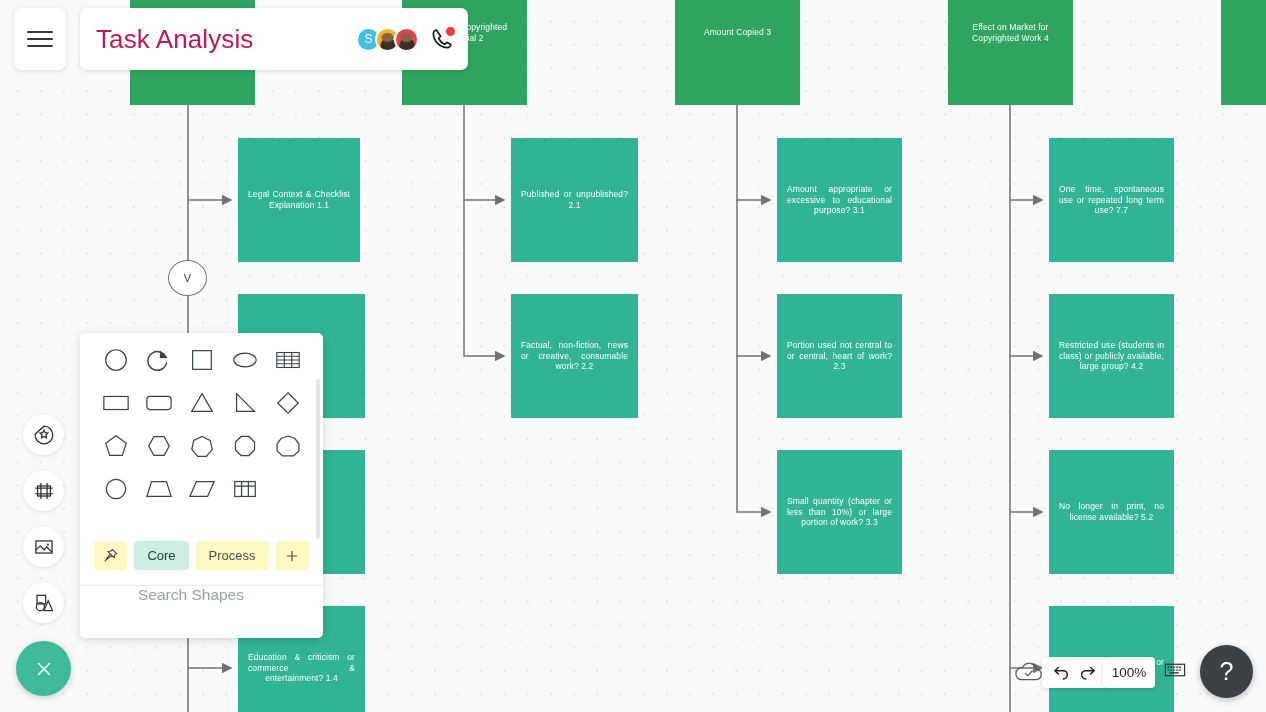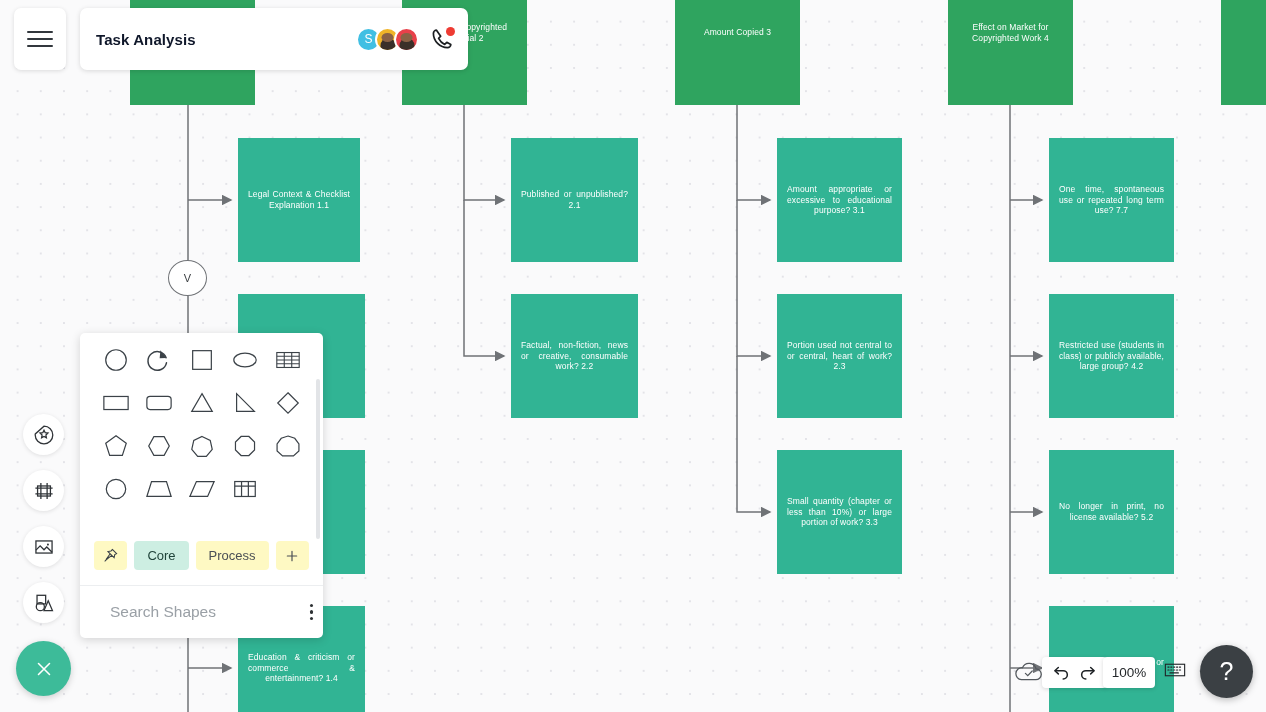--- a/index.html
+++ b/index.html
@@ -63,21 +63,21 @@
   }
   #titlebar {
     position: absolute; left: 80px; top: 8px;
     width: 388px; height: 62px;
     background: #fff; border-radius: 7px;
     box-shadow: 0 1px 5px rgba(0,0,0,.14);
     display: flex; align-items: center;
     padding: 0 14px 0 16px;
   }
   #doctitle {
-    font-size: 15px; color: #0f172a; font-weight: 700;
+    font-size: 26px; color: #be185d; font-weight: 400;
     flex: 1; letter-spacing: .1px;
   }
   .avatars { display: flex; align-items: center; }
   .av {
     width: 25px; height: 25px; border-radius: 50%;
     margin-left: -6px; border: 2px solid #fff;
     display: flex; align-items: center; justify-content: center;
     font-size: 12px; color: #fff; position: relative; overflow: hidden;
   }
   .av:first-child { margin-left: 0; }
@@ -150,21 +150,21 @@
   }
   .tab.pin { width: 34px; padding: 0; }
   .tab.plus { width: 34px; padding: 0; font-size: 19px; color: #5c6166; }
   .tab.active { background: #cdeee2; color: #20443a; }
   #shapes .divider {
     position: absolute; left: 0; right: 0; top: 252px;
     height: 1px; background: #eceef0;
   }
   .searchrow {
     position: absolute; left: 0; right: 0; top: 253px; height: 52px;
-    display: flex; align-items: center; padding: 0 14px 0 20px;
+    display: flex; align-items: flex-start; padding: 0 14px 0 20px; gap: 28px;
   }
   .searchrow input {
     flex: 1; border: 0; outline: 0; font-size: 15.5px; color: #3c4043;
     font-family: "Liberation Sans", sans-serif; margin-left: 10px;
     background: transparent;
   }
   .searchrow input::placeholder { color: #9aa0a6; }
   .kebab { width: 18px; display: flex; flex-direction: column; align-items: center; gap: 3px; cursor: pointer; }
   .kebab i { width: 3.4px; height: 3.4px; border-radius: 50%; background: #2d3134; display: block; }
   #panelscroll {

